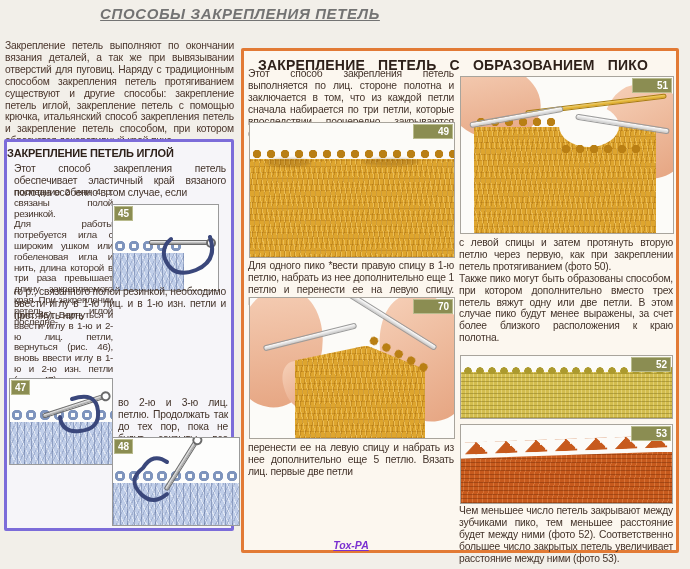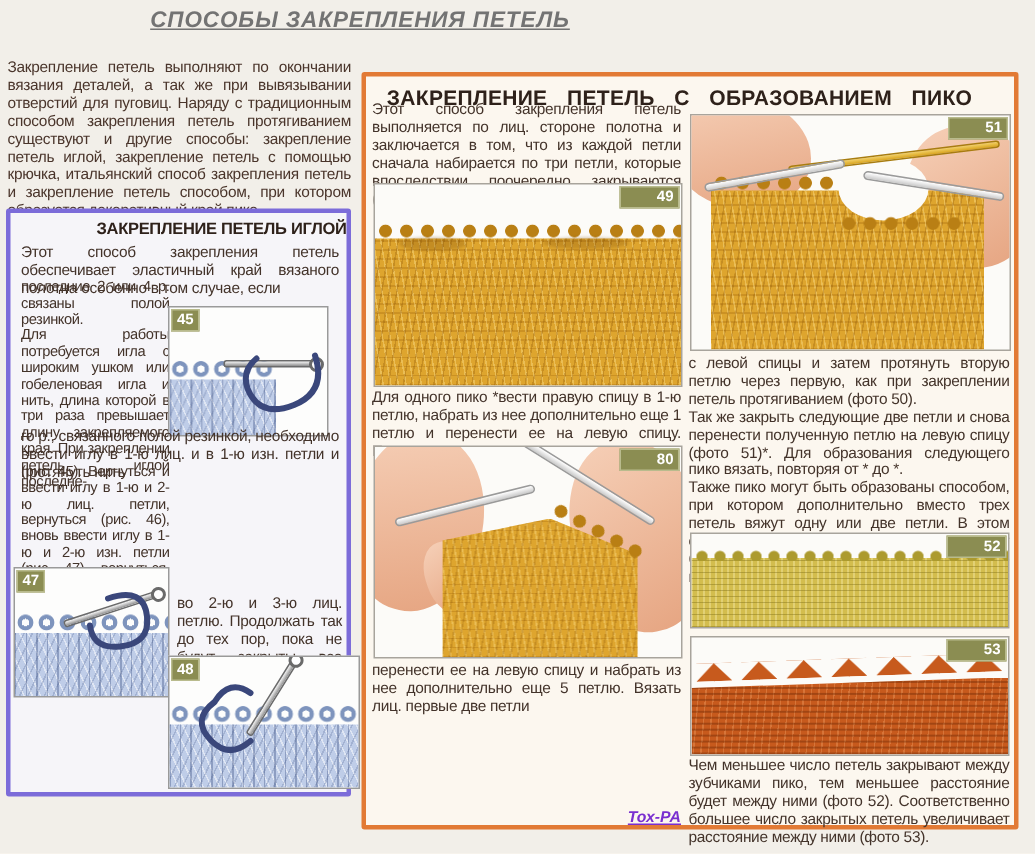--- a/index.html
+++ b/index.html
@@ -19,21 +19,21 @@
   p{margin:0;text-align:justify;}
   .t10{font-size:10.3px;line-height:11.9px;letter-spacing:-.2px;}
   .t9{font-size:9.8px;line-height:10.8px;letter-spacing:-.3px;}
   
   .intro{position:absolute;left:5px;top:40px;width:229px;color:#4a352b;}
   
   .needle-box{
     position:absolute;left:4px;top:139px;width:230px;height:392px;
     border:3px solid #7c6cd9;border-radius:2px;background:#f6f5f9;box-sizing:border-box;
   }
-  .nb-title{position:absolute;left:0;right:0;top:5px;margin:0;text-align:right;
+  .nb-title{position:absolute;left:0;right:0;top:5px;margin:0;text-align:left;
     font-size:11px;font-weight:bold;color:#2e211a;letter-spacing:-.2px;}
   .nb-p1{position:absolute;left:7px;top:21px;width:212px;}
   .nb-colA{position:absolute;left:7px;top:45px;width:99px;}
   .nb-p4{position:absolute;left:7px;top:144px;width:212px;}
   .nb-colB{position:absolute;left:7px;top:168px;width:99px;}
   .nb-p6{position:absolute;left:111px;top:255px;width:110px;}
   
   .fig{position:absolute;background:#fdfdfc;border:1px solid #9a9a9a;overflow:hidden;}
   .fig45{left:105px;top:62px;width:105px;height:85px;}
   .fig46{left:105px;top:162px;width:105px;height:70px;}
@@ -66,21 +66,21 @@
   
   .picot-box{
     position:absolute;left:241px;top:48px;width:438px;height:505px;
     border:3px solid #e27a35;border-radius:2px;background:#fcf7ef;box-sizing:border-box;
   }
   .pb-title{position:absolute;left:0;right:14px;top:6px;margin:0;text-align:center;
     font-size:14px;font-weight:bold;color:#2e211a;word-spacing:9px;letter-spacing:.2px;}
   .pm1{position:absolute;left:4px;top:17px;width:206px;}
   .pm2{position:absolute;left:4px;top:209px;width:206px;}
   .pm3{position:absolute;left:4px;top:391px;width:206px;}
-  .pb-link-wrap{position:absolute;left:4px;top:484px;width:206px;text-align:right;}
+  .pb-link-wrap{position:absolute;left:4px;top:484px;width:206px;text-align:center;}
   .pb-link{font-size:10.5px;font-weight:bold;font-style:italic;color:#7a2fd0;
     text-decoration:underline;cursor:pointer;}
   .pr123{position:absolute;left:215px;top:186px;width:214px;}
   .pr4{position:absolute;left:215px;top:454px;width:214px;}
   
   .photo{position:absolute;background:#fcfbf8;border:1px solid #a8a49c;overflow:hidden;}
   .photo49{left:5px;top:71px;width:204px;height:134px;}
   .photo50{left:5px;top:246px;width:204px;height:140px;}
   .photo51{left:216px;top:25px;width:212px;height:156px;}
   .photo52{left:216px;top:304px;width:211px;height:62px;}
@@ -193,21 +193,21 @@
       <span class="badge tr">49</span>
       <div class="kn-yellow" style="left:0;right:0;bottom:0;top:27%;"></div>
       <div class="picots" style="left:0;right:0;top:19%;"></div>
       <div class="shade" style="left:8%;top:26%;width:22%;height:7%;"></div>
       <div class="shade" style="left:55%;top:26%;width:28%;height:6%;"></div>
     </figure>
 
     <p class="pm2 t10">Для одного пико *вести правую спицу в 1-ю петлю, набрать из нее дополнительно еще 1 петлю и перенести ее на левую спицу. Провязать полученную петлю лиц., снова</p>
 
     <figure class="photo photo50" style="margin:0;">
-      <span class="badge tr">80</span>
+      <span class="badge tr">70</span>
       <div class="hand" style="left:-14px;top:-10px;width:86px;height:120px;transform:rotate(14deg);"></div>
       <div class="hand" style="left:34px;top:62px;width:34px;height:50px;transform:rotate(-18deg);"></div>
       <div class="hand" style="right:-16px;top:-6px;width:88px;height:130px;transform:rotate(-12deg);"></div>
       <div class="kn-yellow" style="left:22%;right:14%;bottom:0;top:34%;clip-path:polygon(0 16%,55% 0,100% 26%,100% 100%,0 100%);"></div>
       <div class="picots" style="left:56%;top:36%;width:34%;transform:rotate(28deg);"></div>
       <div class="wndl" style="left:6%;top:26%;width:46%;transform:rotate(-14deg);"></div>
       <div class="wndl" style="left:44%;top:14%;width:50%;transform:rotate(32deg);"></div>
     </figure>
 
     <p class="pm3 t10">перенести ее на левую спицу и набрать из нее дополнительно еще 5 петлю. Вязать лиц. первые две петли</p>
@@ -224,21 +224,20 @@
       <div class="picots" style="left:6%;top:25%;width:52%;"></div>
       <div class="scallop" style="left:46%;top:18%;width:60px;height:42px;"></div>
       <div class="picots" style="left:46%;top:42%;width:40%;"></div>
       <div class="yndl" style="left:30%;top:16%;width:66%;transform:rotate(-7deg);"></div>
       <div class="wndl" style="left:4%;top:24%;width:44%;transform:rotate(-10deg);"></div>
       <div class="wndl" style="left:54%;top:28%;width:44%;transform:rotate(9deg);"></div>
     </figure>
 
     <div class="pr123 t10">
       <p>с левой спицы и затем протянуть вторую петлю через первую, как при закреплении петель протягиванием (фото 50).</p>
-      <p>Так же закрыть следующие две петли и снова перенести полученную петлю на левую спицу (фото 51)*. Для образования следующего пико вязать, повторяя от * до *.</p>
       <p>Также пико могут быть образованы способом, при котором дополнительно вместо трех петель вяжут одну или две петли. В этом случае пико будут менее выражены, за счет более близкого расположения к краю полотна.</p>
     </div>
 
     <figure class="photo photo52" style="margin:0;">
       <span class="badge tr">52</span>
       <div class="kn-green" style="left:0;right:0;bottom:0;top:26%;"></div>
       <div class="picots green" style="left:0;right:0;top:15%;"></div>
     </figure>
 
     <figure class="photo photo53" style="margin:0;">

